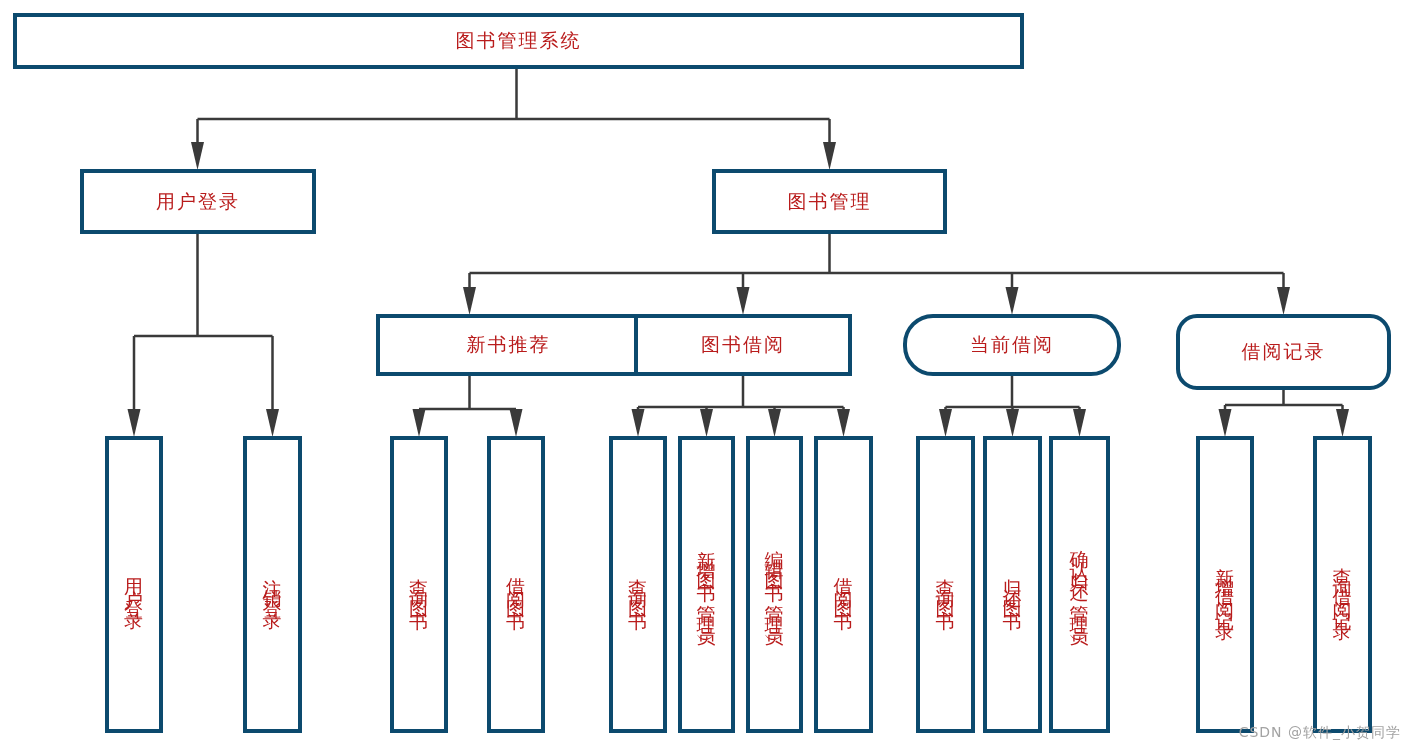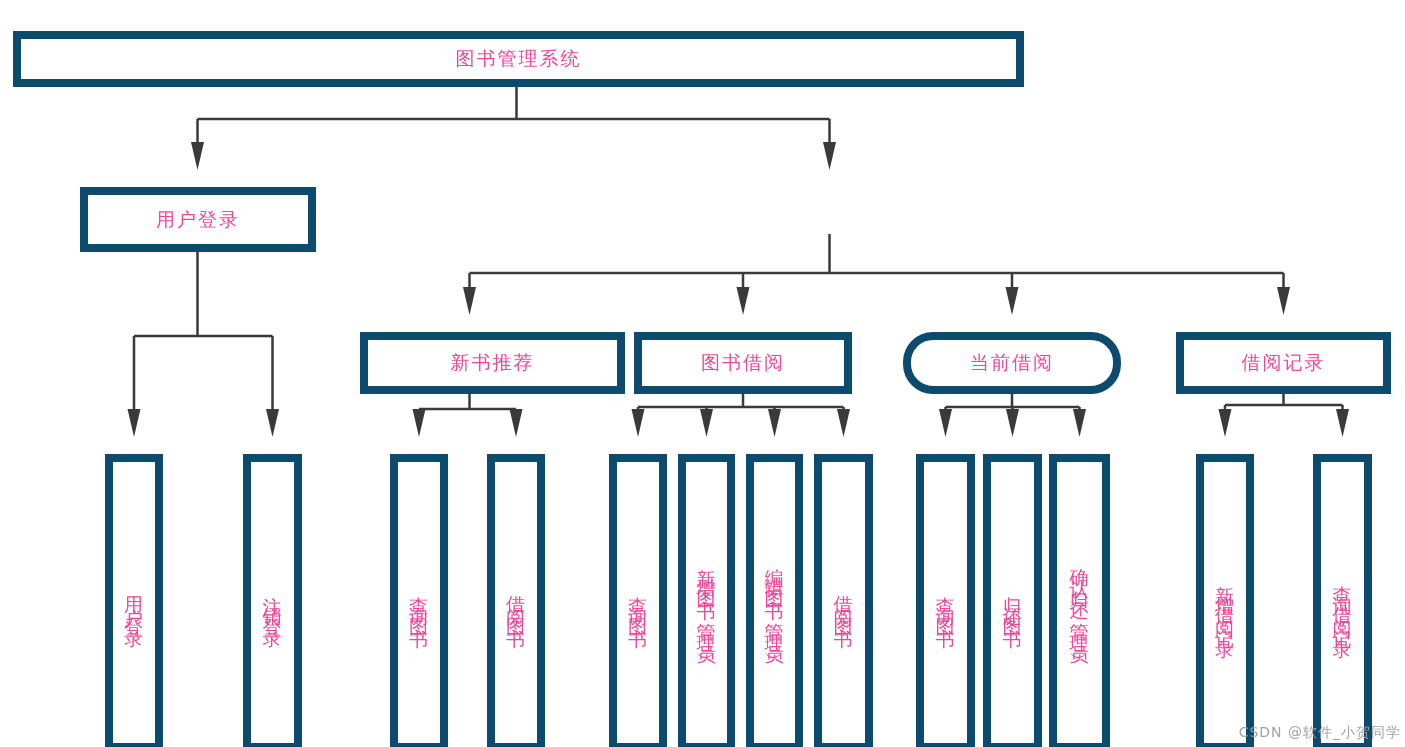--- a/index.html
+++ b/index.html
@@ -20,29 +20,28 @@
     left: 0;
     top: 0;
     width: 1405px;
     height: 747px;
     z-index: 1;
   }
   .box {
     position: absolute;
     box-sizing: border-box;
     background: #ffffff;
-    border: 8px solid #0c4a6e;
-    color: #ec4899;
+    border: 4px solid #0c4a6e;
+    color: #b91c1c;
     display: flex;
     align-items: center;
     justify-content: center;
     font-size: 19px;
     z-index: 2;
     white-space: nowrap;
-    margin-top: 18px;
   }
   .box.h {
     letter-spacing: 2px;
   }
   .box.v {
     writing-mode: vertical-rl;
     text-orientation: mixed;
     letter-spacing: 11px;
     line-height: 1;
   }
@@ -88,25 +87,26 @@
       <polygon points="1006,409 1019,409 1012.5,437"></polygon>
       <polygon points="1073,409 1086,409 1079.5,437"></polygon>
       <polygon points="1218.5,409 1231.5,409 1225,437"></polygon>
       <polygon points="1336,409 1349,409 1342.5,437"></polygon>
     </g>
   </svg>
 
   <div class="box h" style="left:13px; top:13px; width:1011px; height:56px;">图书管理系统</div>
 
   <div class="box h" style="left:80px; top:169px; width:236px; height:65px;">用户登录</div>
+  <div class="box h" style="left:712px; top:169px; width:235px; height:65px;">图书管理</div>
 
-  <div class="box h" style="left:360px; top:314px; width:265px; height:62px;">新书推荐</div>
+  <div class="box h" style="left:376px; top:314px; width:265px; height:62px;">新书推荐</div>
   <div class="box h" style="left:634px; top:314px; width:218px; height:62px;">图书借阅</div>
   <div class="box h" style="left:903px; top:314px; width:218px; height:62px;border-radius:30px;">当前借阅</div>
-  <div class="box h" style="left:1176px; top:314px; width:215px; height:62px;">借阅记录</div>
+  <div class="box h" style="left:1176px; top:314px; width:215px; height:76px;border-radius:21px;">借阅记录</div>
 
   <div class="box v" style="left:105px; top:436px; width:58px; height:297px;">用户登录</div>
   <div class="box v" style="left:243px; top:436px; width:59px; height:297px;">注销登录</div>
 
   <div class="box v" style="left:390px; top:436px; width:58px; height:297px;">查询图书</div>
   <div class="box v" style="left:487px; top:436px; width:58px; height:297px;">借阅图书</div>
 
   <div class="box v" style="left:609px; top:436px; width:58px; height:297px;">查询图书</div>
   <div class="box v" style="left:678px; top:436px; width:57px; height:297px;">新增图书（管理员）</div>
   <div class="box v" style="left:746px; top:436px; width:57px; height:297px;">编辑图书（管理员）</div>

